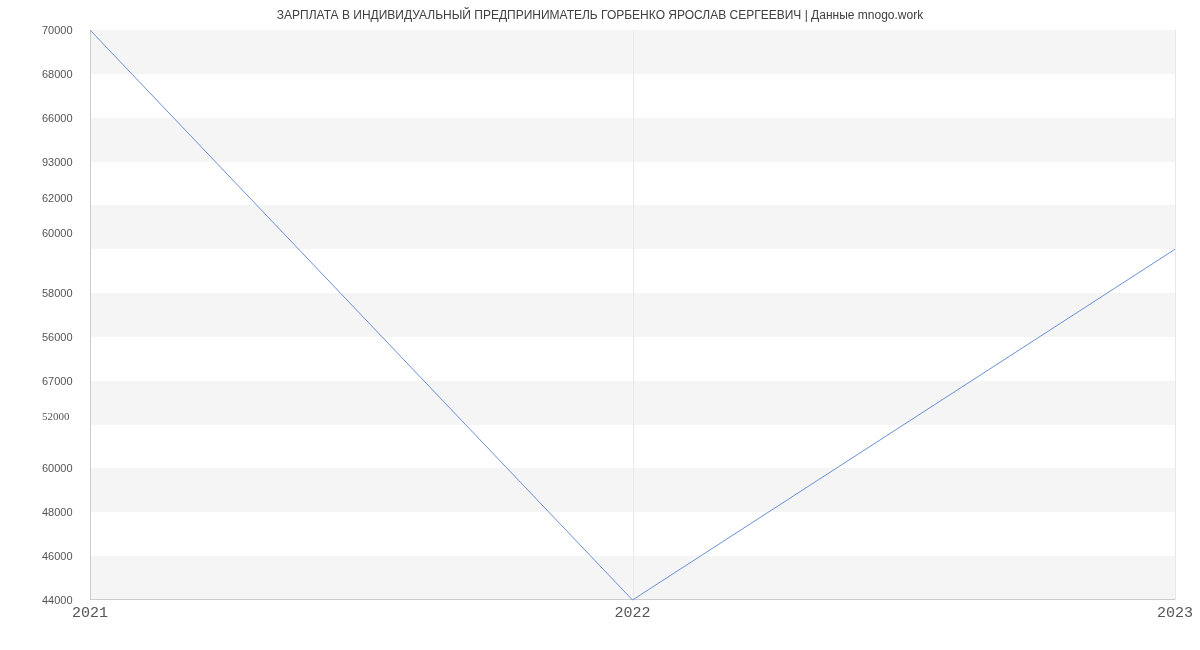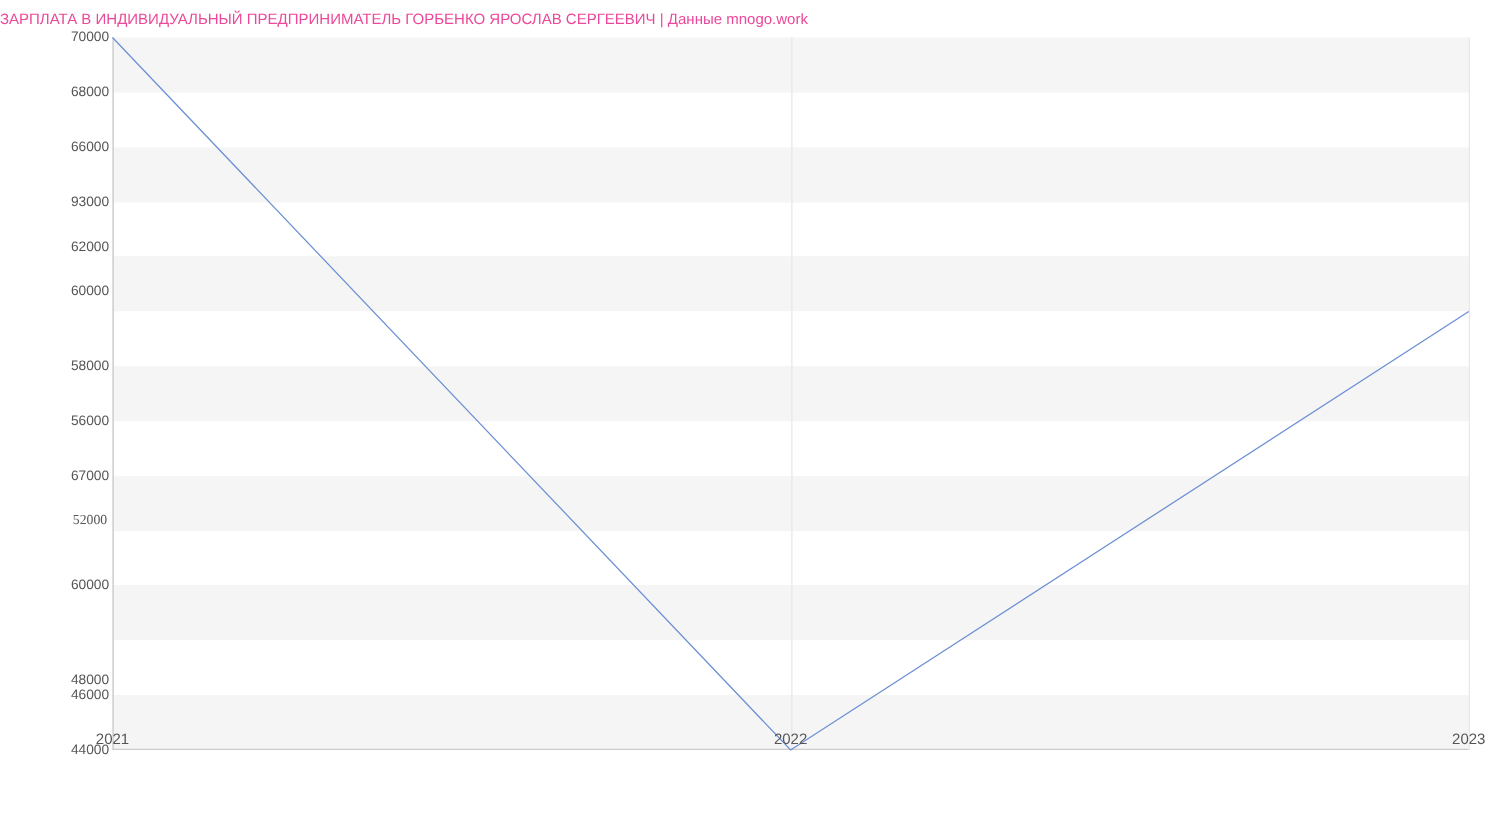--- a/index.html
+++ b/index.html
@@ -8,22 +8,23 @@
       height: 650px;
       background: #fff;
       font-family: Verdana, Geneva, sans-serif;
       position: relative;
     }
     .chart-title {
       position: absolute;
       top: 8px;
       left: 0;
       right: 0;
+      text-align: center;
       font-size: 12px;
-      color: #ec4899;
+      color: #404040;
     }
     .plot-area {
       position: absolute;
       left: 90px;
       top: 30px;
       width: 1085px;
       height: 570px;
     }
     .stripe {
       position: absolute;
@@ -40,30 +41,31 @@
     }
     .axis-line {
       position: absolute;
       background: #ccc;
     }
     .y-tick-label {
       position: absolute;
       right: 1098px;
       font-size: 11px;
       color: #555;
-      text-align: center;
+      text-align: left;
       transform: translateY(-50%);
       width: 60px;
     }
     .x-tick-label {
       position: absolute;
-      top: 584px;
-      font-size: 12px;
+      top: 605px;
+      font-size: 15px;
       color: #555;
       transform: translateX(-50%);
+      font-family: Liberation Mono, monospace;
     }
     .data-line {
       position: absolute;
       left: 0;
       top: 0;
       width: 100%;
       height: 100%;
       overflow: visible;
     }
     .data-line polyline {
@@ -95,21 +97,21 @@
   <div class="axis-line" style="left:0;bottom:0;width:100%;height:1px"></div>
   <div class="axis-line" style="left:0;top:0;width:1px;height:100%"></div>
   <svg class="data-line" viewBox="0 0 1085 570" preserveAspectRatio="none">
     <polyline id="series-poly" points="0,0 542.5,570 1085,219.23076923076923"></polyline>
   </svg>
 </div>
 
 <div id="y-labels">
     <div class="y-tick-label" style="top: 600px;">44000</div>
     <div class="y-tick-label" style="top: 556.154px;">46000</div>
-    <div class="y-tick-label" style="top: 512.308px; margin-top: 32px;">48000</div>
+    <div class="y-tick-label" style="top: 512.308px;">48000</div>
     <div class="y-tick-label" style="top: 468.462px;">60000</div>
     <div class="y-tick-label" style="top: 416px; font-family: Liberation Serif, serif;">52000</div>
     <div class="y-tick-label" style="top: 380.769px;">67000</div>
     <div class="y-tick-label" style="top: 336.923px;">56000</div>
     <div class="y-tick-label" style="top: 293.077px;">58000</div>
     <div class="y-tick-label" style="top: 233px;">60000</div>
     <div class="y-tick-label" style="top: 198px;">62000</div>
     <div class="y-tick-label" style="top: 161.538px;">93000</div>
     <div class="y-tick-label" style="top: 117.692px;">66000</div>
     <div class="y-tick-label" style="top: 73.8462px;">68000</div>

